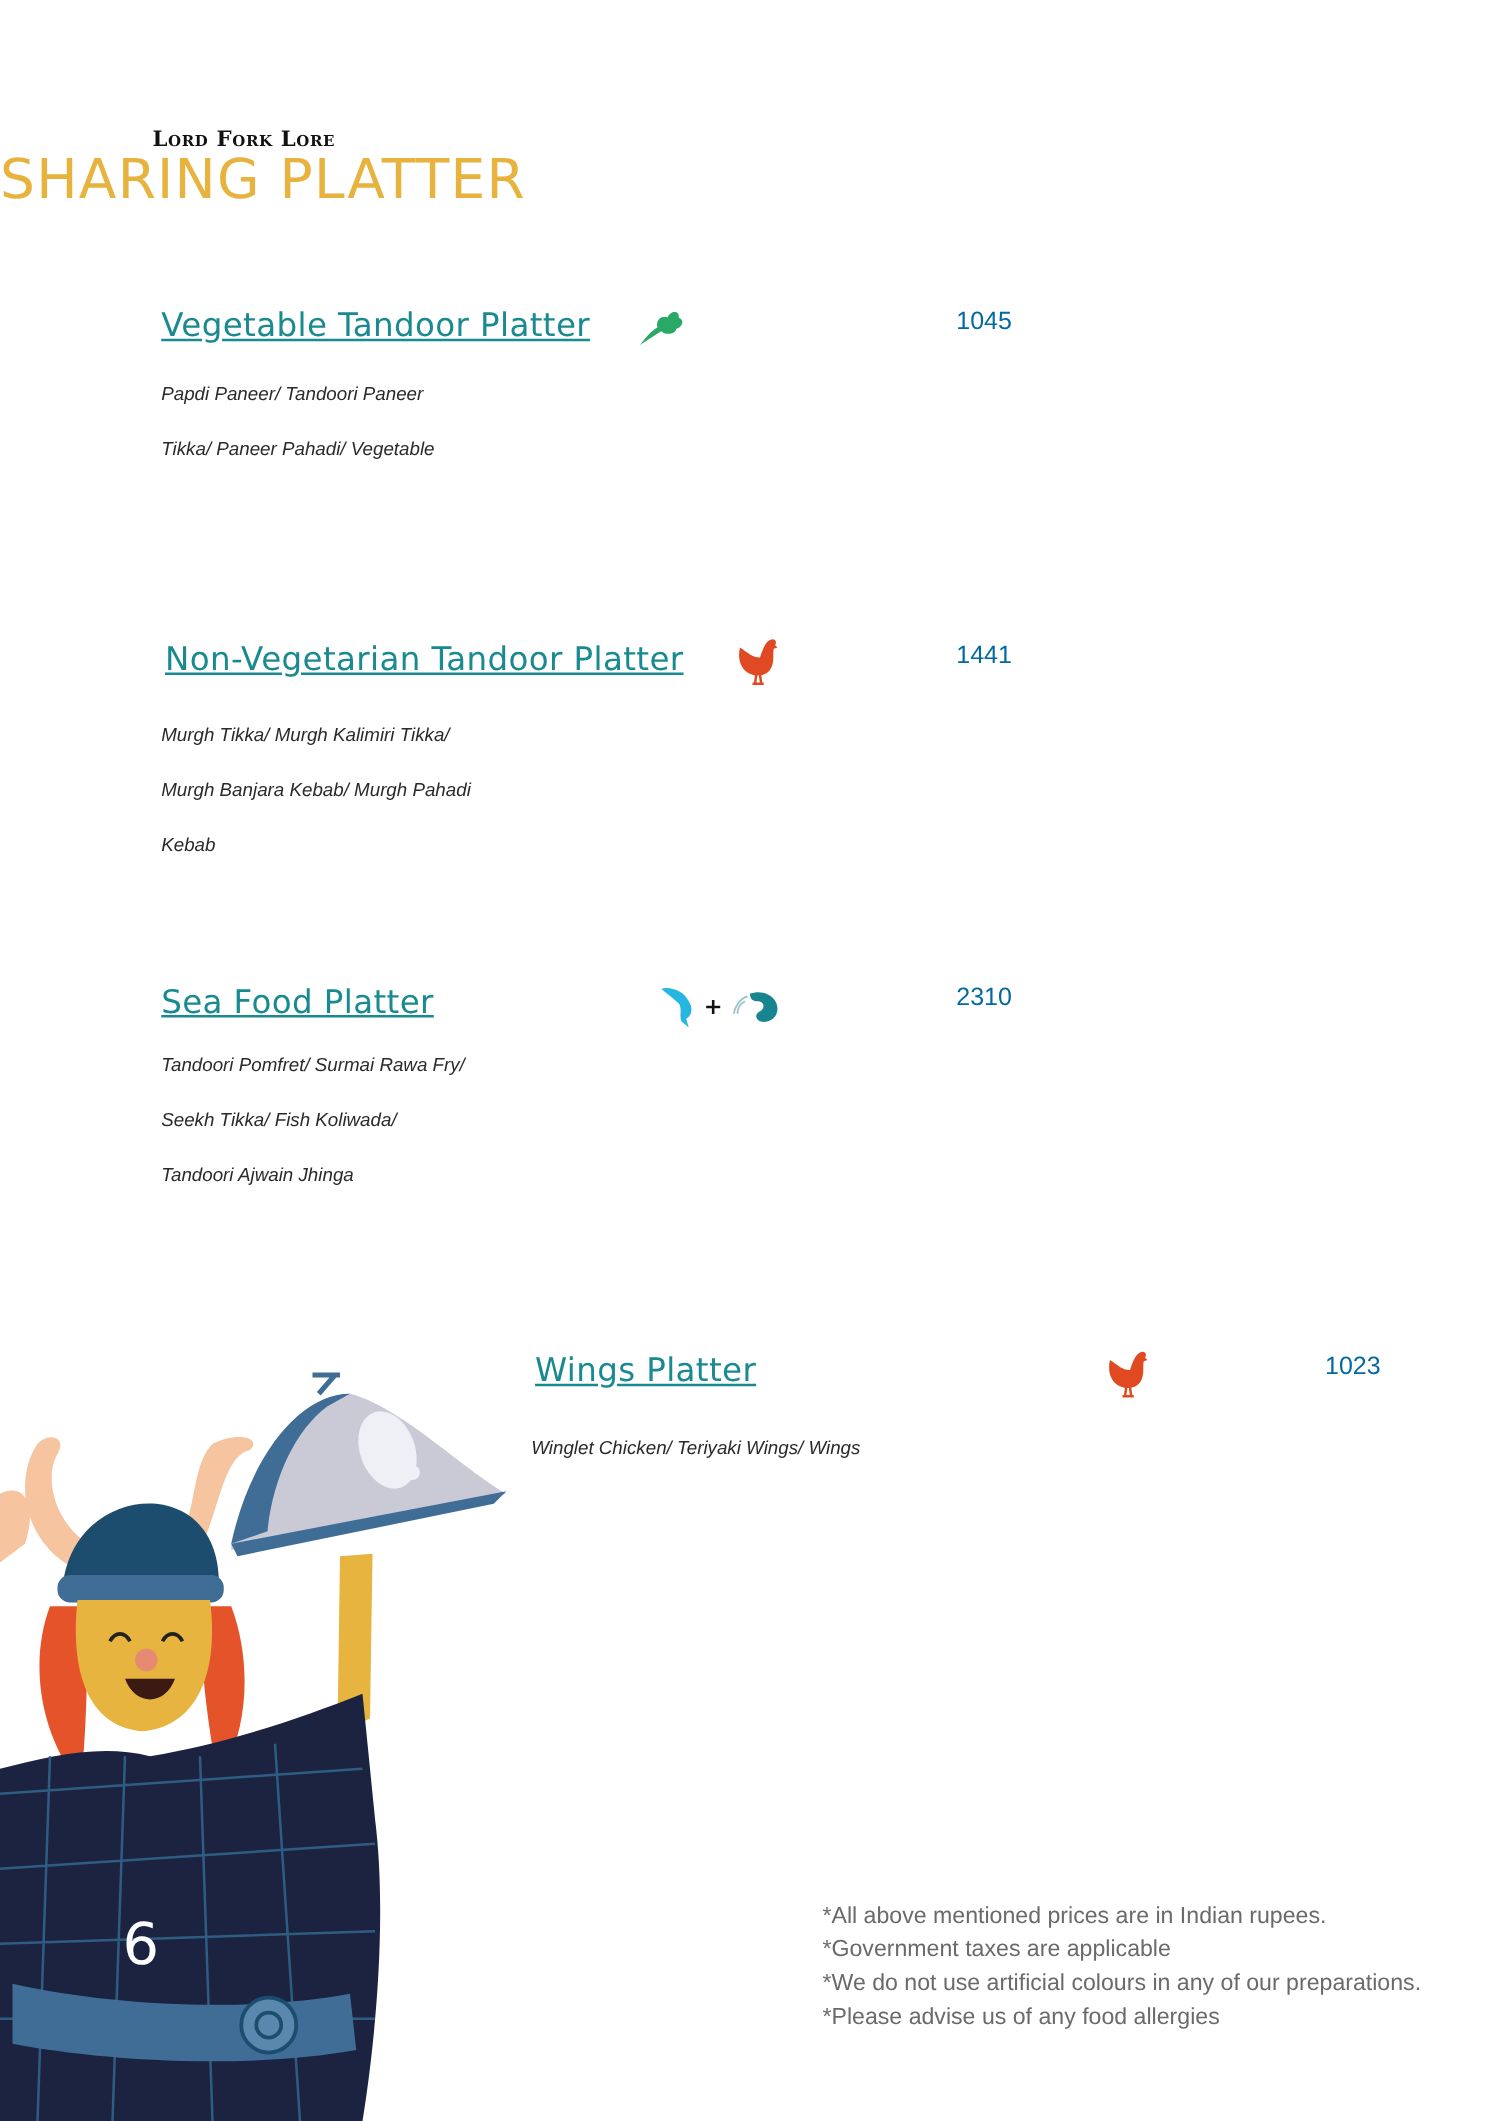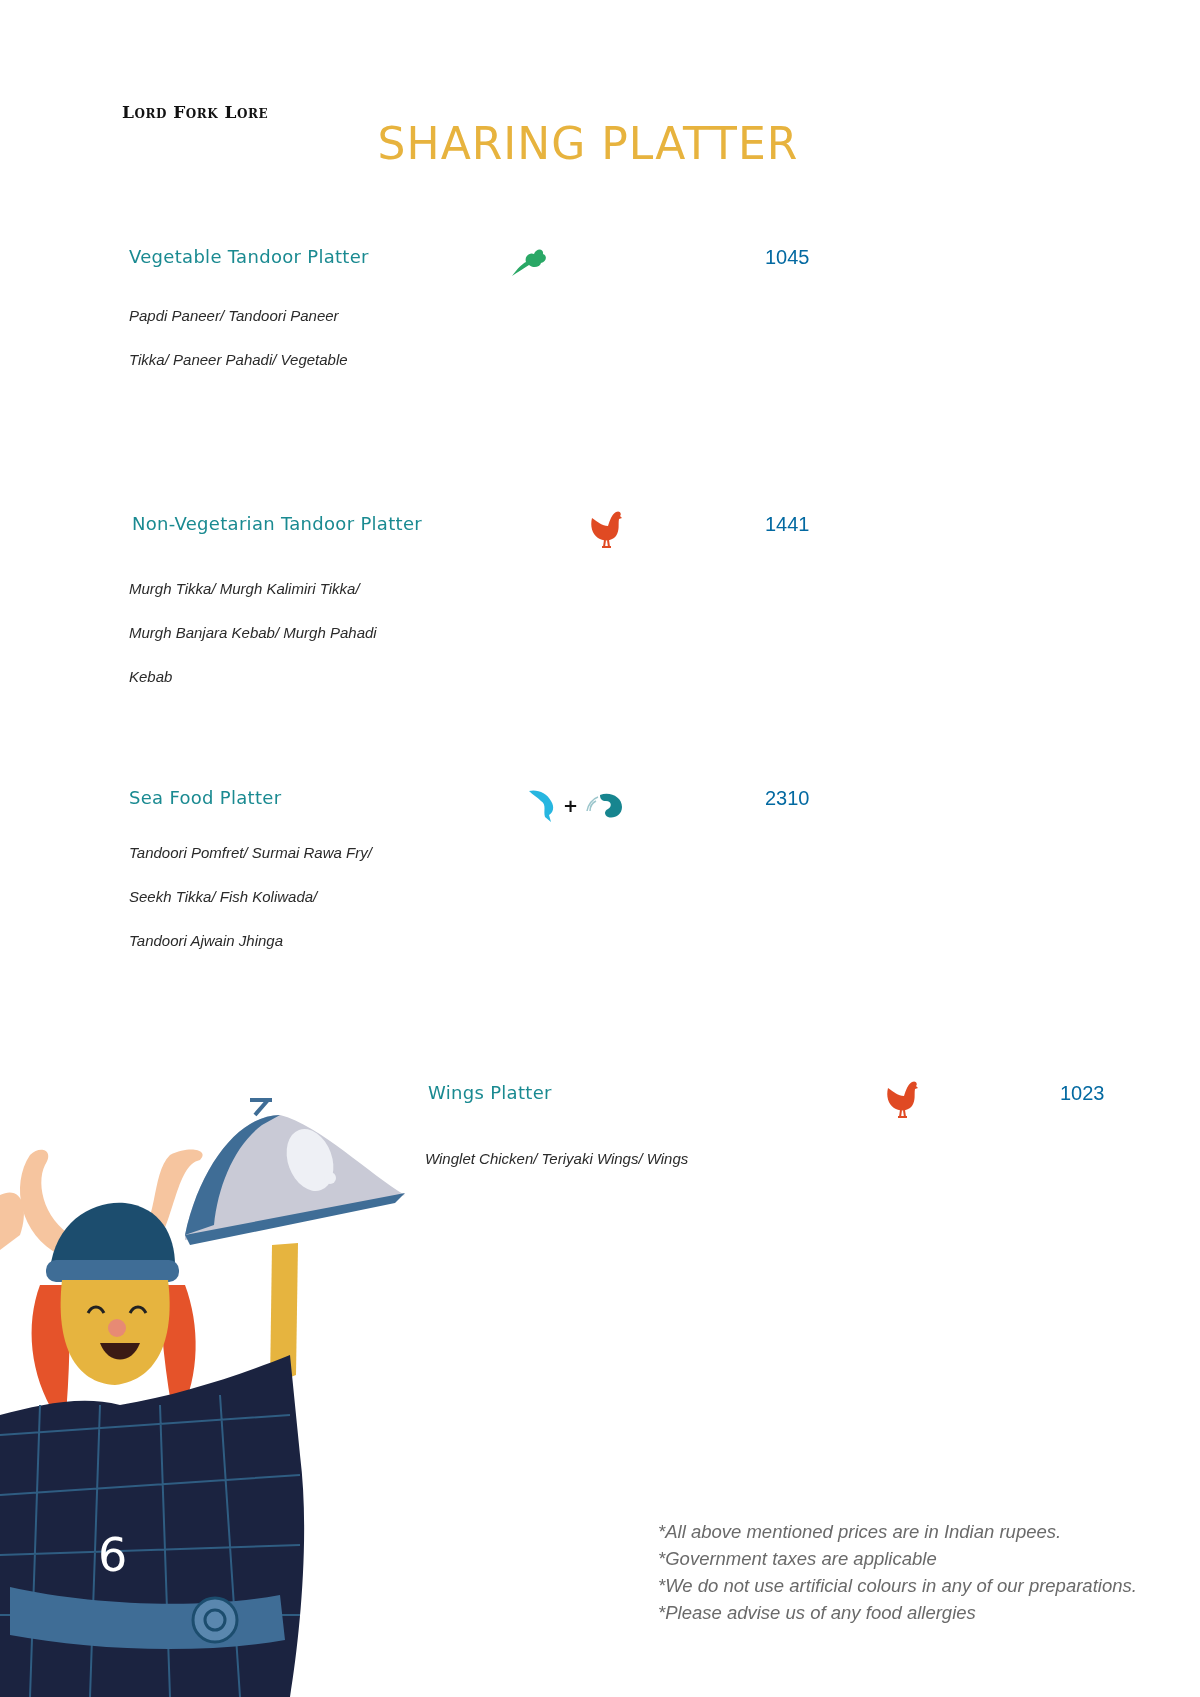--- a/index.html
+++ b/index.html
@@ -1,23 +1,23 @@
 <!DOCTYPE html>
 <html><head>
 <meta charset="utf-8">
 <style>
   html,body{margin:0;padding:0;background:#fff;}
   body{width:1200px;height:1697px;position:relative;overflow:hidden;font-family:"DejaVu Sans",sans-serif;}
   .abs{position:absolute;}
   .logo{left:122px;top:102px;font-family:"DejaVu Serif",serif;font-size:17px;font-weight:bold;color:#111;letter-spacing:0.5px;font-variant:small-caps;}
-  .title{left:0;width:1176px;text-align:center;top:118px;font-size:44px;color:#e7b33e;letter-spacing:1px;font-family:"DejaVu Sans",sans-serif;}
-  .heading{font-size:18px;color:#1a8a91;font-family:"DejaVu Sans",sans-serif;letter-spacing:0.3px;white-space:nowrap;}
+  .title{left:0;width:1176px;text-align:left;top:118px;font-size:44px;color:#e7b33e;letter-spacing:1px;font-family:"DejaVu Sans",sans-serif;}
+  .heading{font-size:26px;color:#1a8a91;font-family:"DejaVu Sans",sans-serif;letter-spacing:0.3px;white-space:nowrap;text-decoration:underline;}
   .price{font-size:20px;color:#0369a1;font-family:Liberation Sans, sans-serif;white-space:nowrap;}
   .desc{font-size:15px;color:#2a2a2a;font-style:italic;font-family:"Liberation Sans",sans-serif;white-space:nowrap;line-height:44px;}
-  .footer{left:658px;top:1518px;font-size:18.5px;color:#6a6a6a;font-style:italic;font-family:"Liberation Sans",sans-serif;line-height:27px;white-space:nowrap;}
+  .footer{left:658px;top:1518px;font-size:18.5px;color:#6a6a6a;font-family:"Liberation Sans",sans-serif;line-height:27px;white-space:nowrap;}
   .pagenum{left:98px;top:1528px;font-size:46px;color:#fff;font-family:"DejaVu Sans",sans-serif;z-index:3;}
   .plus{font-size:18px;color:#111;font-weight:bold;}
   svg{display:block;}
 </style>
 </head>
 <body>
 
 <div class="abs logo">Lord Fork Lore</div>
 <div class="abs title">SHARING PLATTER</div>
 

